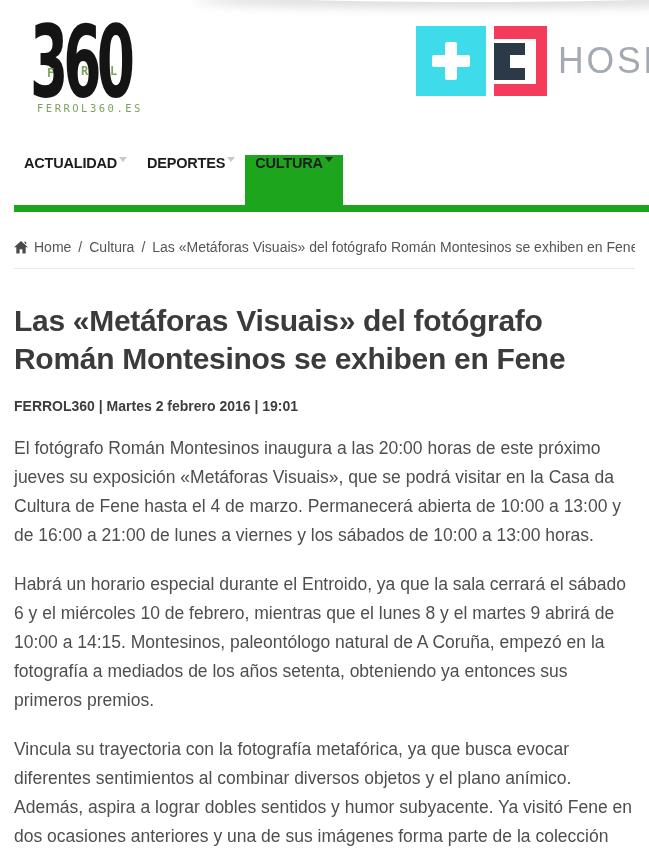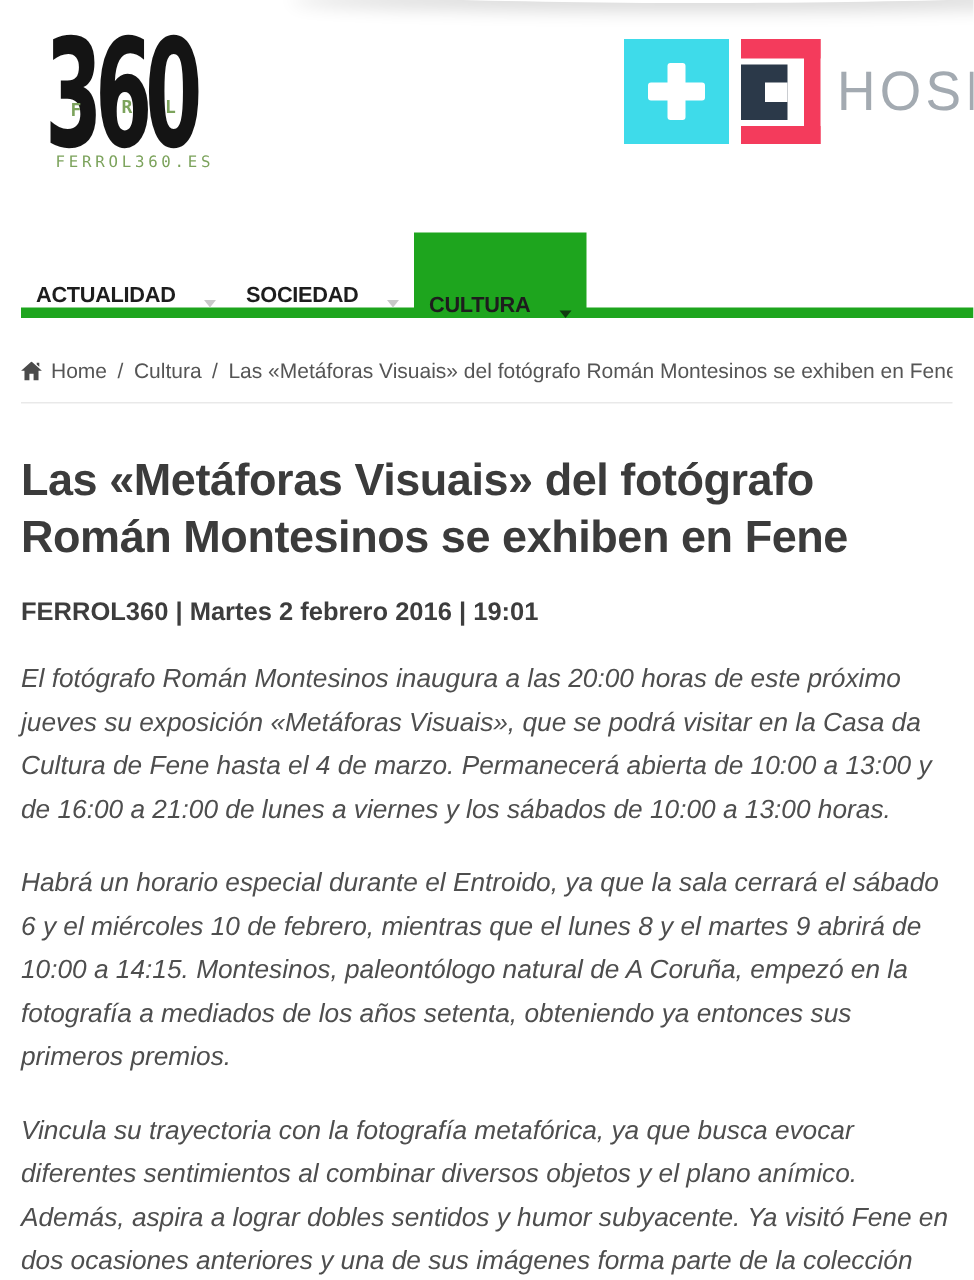--- a/index.html
+++ b/index.html
@@ -57,21 +57,21 @@
   .banner-text{
     margin-left:11px; font-size:37px; font-weight:100; letter-spacing:3px;
     color:#a3aab1; transform:scaleX(0.96); transform-origin:left center;
   }
 
   
   nav{ position:relative; height:57px; }
   .nav-underline{ position:absolute; left:14px; right:0; bottom:0; height:7px; background:#1ea51e; }
   .tabs{ position:relative; z-index:1; display:flex; align-items:flex-start; margin-left:14px; height:57px; }
   .tab{
-    height:50px; display:flex; align-items:flex-end; gap:19px; padding:0 10px;
+    height:50px; display:flex; align-items:flex-start; gap:2px; padding:0 10px;
     font-size:14.5px; font-weight:bold; letter-spacing:-0.2px; color:#1d1d1d;
     cursor:pointer; white-space:nowrap;
   }
   .tab.active{ height:57px; background:#1ea51e; }
   .caret{
     width:0; height:0; margin-top:2px;
     border-left:4px solid transparent; border-right:4px solid transparent;
     border-top:5px solid #c9c9c9;
   }
   .tab.active .caret{ border-top-color:#113a11; }
@@ -85,24 +85,24 @@
   .breadcrumb .home-icon{ margin-right:6px; flex:0 0 auto; display:inline-flex; }
   .breadcrumb a{ color:#555; text-decoration:none; cursor:pointer; }
   .crumb-sep{ margin:0 7px; color:#555; }
 
   
   .article-title{
     margin:33px 14px 0; width:621px;
     font-size:30px; line-height:38px; font-weight:bold;
     letter-spacing:-0.3px; color:#3b3b3b;
   }
-  .byline{ margin:20px 14px 0; font-size:17px; font-weight:bold; color:#3d3d3d; }
+  .byline{ margin:20px 14px 0; font-size:14px; font-weight:bold; color:#3d3d3d; }
   .article-body p{
     margin:20px 14px 0; width:622px;
-    font-size:17.5px; line-height:29px; color:#4e4e4e;font-style:italic;
+    font-size:17.5px; line-height:29px; color:#4e4e4e;
   }
 </style>
 </head>
 <body>
 
 <div class="top-shadow"></div>
 
 <header>
   <div class="logo">
     <div class="logo-360">360</div>
@@ -126,21 +126,21 @@
 </header>
 
 <nav>
   <div class="nav-underline"></div>
   <div class="tabs">
     <div class="tab">
       <span>ACTUALIDAD</span>
       <span class="caret"></span>
     </div>
     <div class="tab">
-      <span>SOCIEDAD</span>
+      <span>DEPORTES</span>
       <span class="caret"></span>
     </div>
     <div class="tab active">
       <span>CULTURA</span>
       <span class="caret"></span>
     </div>
     <div class="tab">
       
       
     </div>

